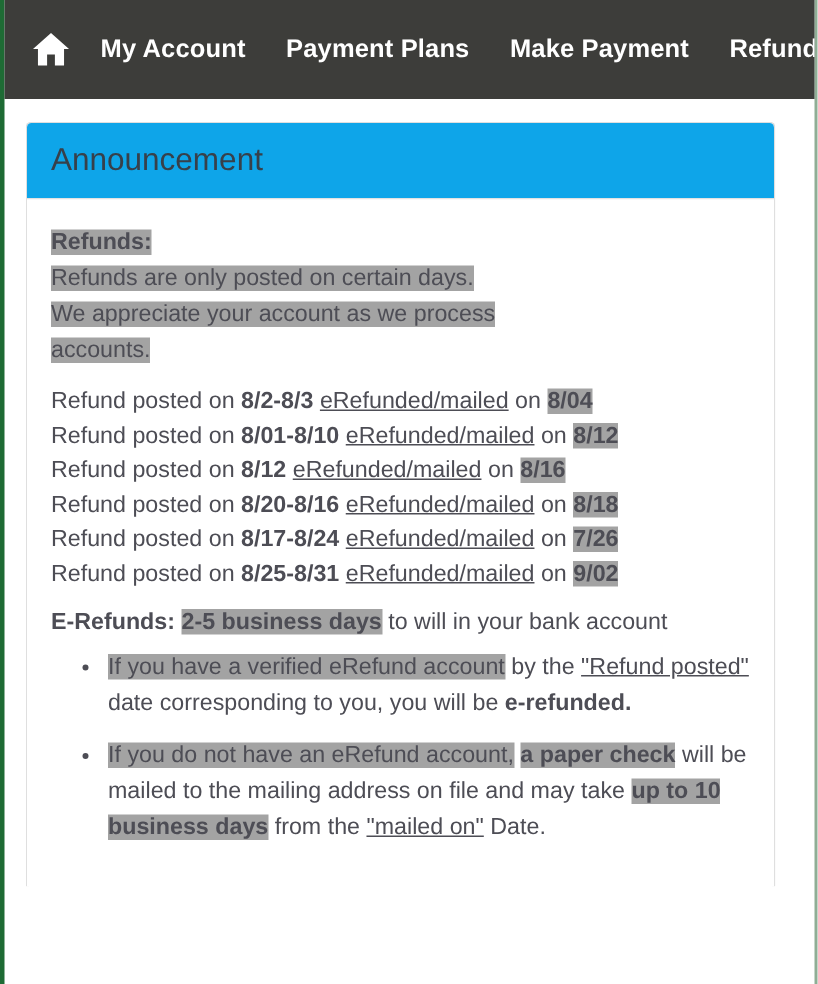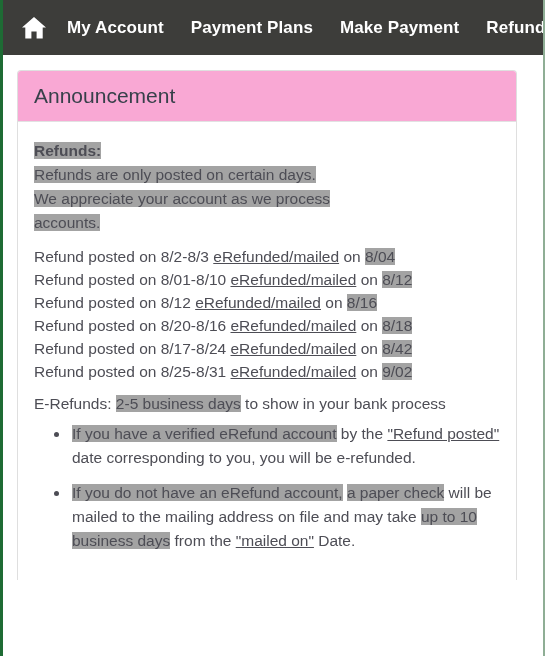--- a/index.html
+++ b/index.html
@@ -18,21 +18,21 @@
   }
   .page {
     width: 100%;
     height: 100%;
     position: relative;
   }
 
   
   .navbar {
     background: #3d3d3a;
-    height: 55px;
+    height: 66px;
     display: flex;
     align-items: center;
     padding-left: 16px;
     box-sizing: border-box;
     overflow: hidden;
     white-space: nowrap;
   }
   .nav-home {
     display: flex;
     align-items: center;
@@ -62,21 +62,21 @@
   }
   .card {
     width: 500px;
     border: 1px solid #dfdfdf;
     border-radius: 4px 4px 0 0;
     border-bottom: none;
     background: #ffffff;
     box-sizing: border-box;
   }
   .card-header {
-    background: #f9a8d4;
+    background: #0ea5e9;
     border-bottom: 1px solid #e2e2e2;
     padding: 12px 16px 13px 16px;
     border-radius: 3px 3px 0 0;
   }
   .card-title {
     font-size: 21px;
     color: #37404a;
     font-weight: normal;
     margin: 0;
     line-height: 1.2;
@@ -87,21 +87,21 @@
     font-size: 15.5px;
     line-height: 23px;
   }
 
   
   mark.hl {
     background: #a3a3a3;
     color: inherit;
     padding: 0;
   }
-  .b { font-weight: normal; }
+  .b { font-weight: bold; }
   .u { text-decoration: underline; }
   .intro {
     margin: 0 0 10px 0;
     line-height: 24px;
   }
   .intro .lead { font-weight: bold; }
   .refund-line {
     white-space: nowrap;
     line-height: 23px;
   }
@@ -186,37 +186,37 @@
             <span class="u">eRefunded/mailed</span>
             <span>on</span>
             <mark class="hl b">8/18</mark>
           </div>
 
           <div class="refund-line">
             <span>Refund posted on</span>
             <span class="b">8/17-8/24</span>
             <span class="u">eRefunded/mailed</span>
             <span>on</span>
-            <mark class="hl b">8/42</mark>
+            <mark class="hl b">7/26</mark>
           </div>
 
           <div class="refund-line">
             <span>Refund posted on</span>
             <span class="b">8/25-8/31</span>
             <span class="u">eRefunded/mailed</span>
             <span>on</span>
             <mark class="hl b">9/02</mark>
           </div>
 
         </div>
 
         <div class="erefunds">
           <span class="b">E-Refunds:</span>
           <mark class="hl b">2-5 business days</mark>
-          <span>to show in your bank process</span>
+          <span>to will in your bank account</span>
         </div>
 
         <ul class="notes">
           <li>
             <mark class="hl">If you have a verified eRefund account</mark>
             <span>by the</span>
             <span class="u">"Refund posted"</span>
             <span>date corresponding to you, you will be</span>
             <span class="b">e-refunded.</span>
           </li>

